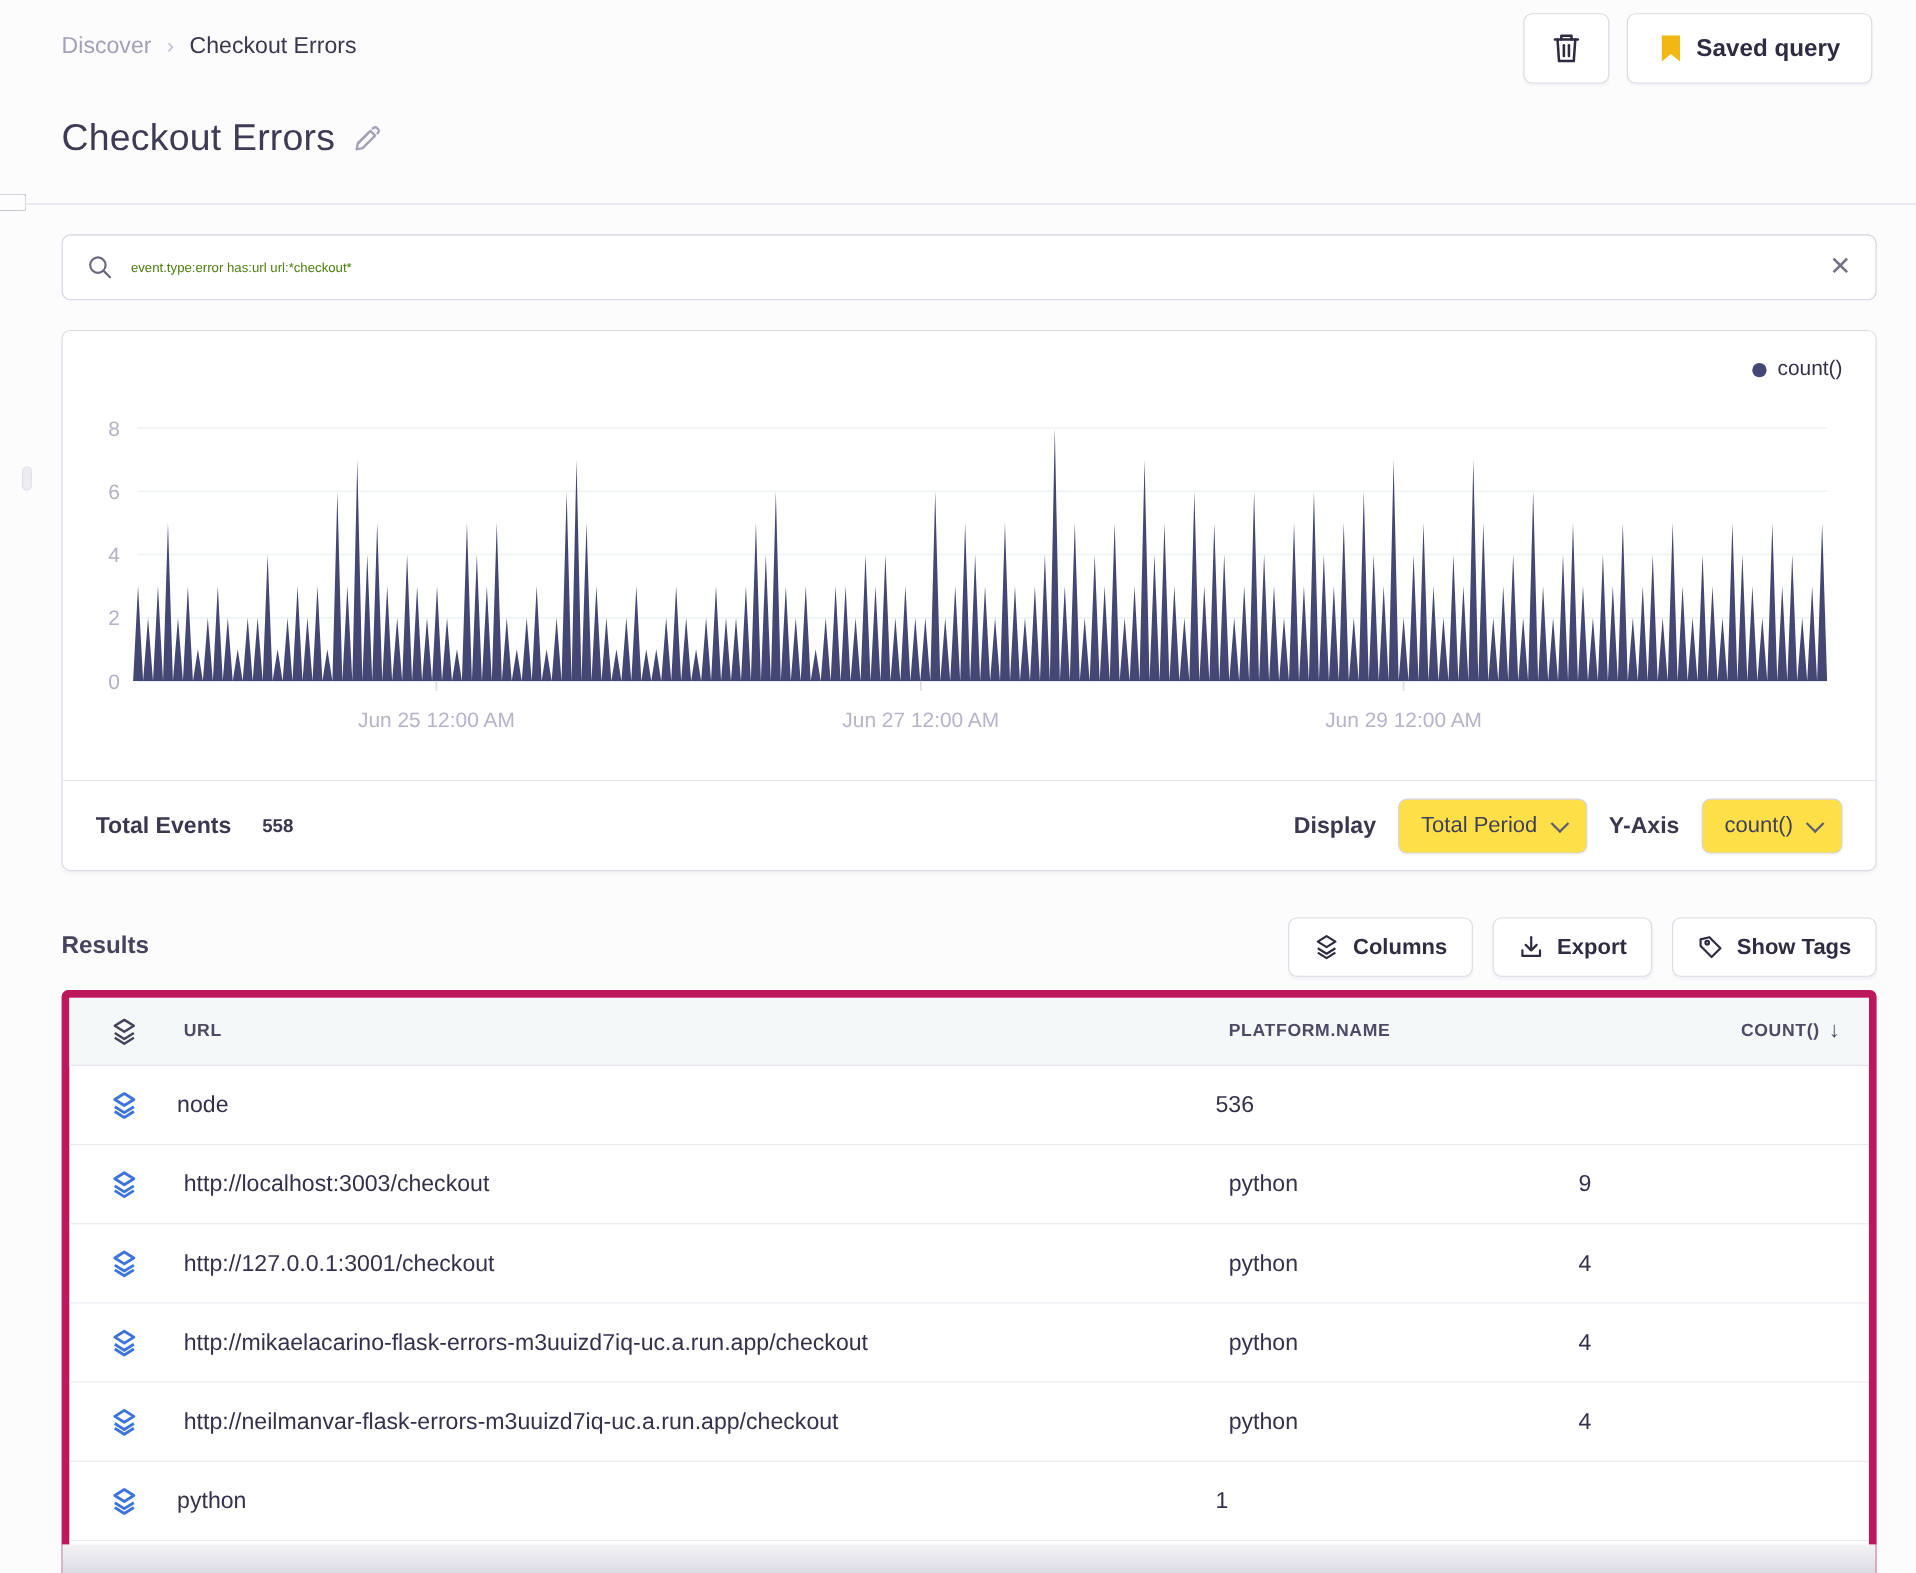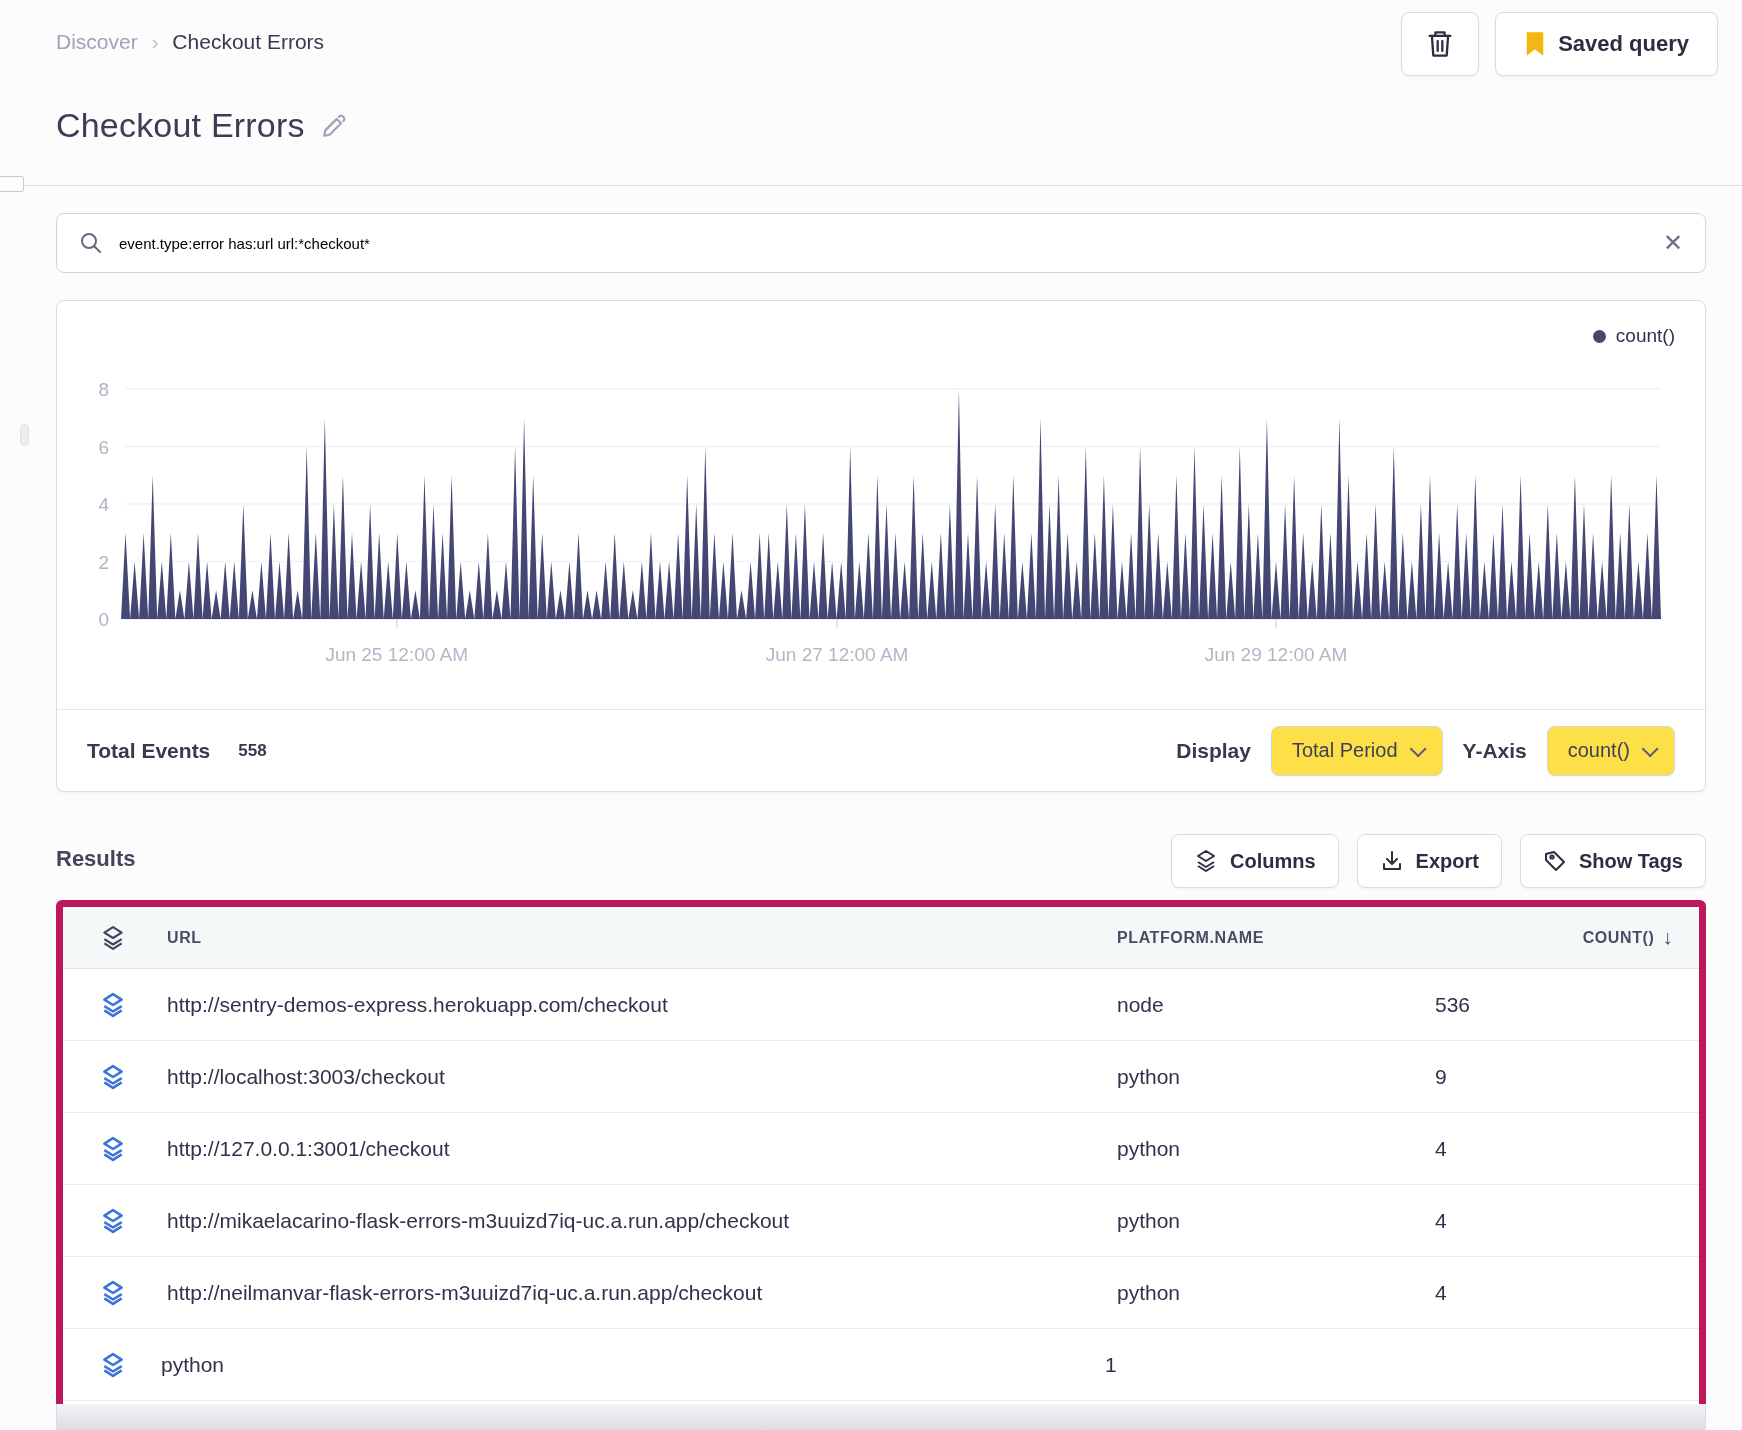--- a/index.html
+++ b/index.html
@@ -6,39 +6,39 @@
   html,body { width:1742px; height:1430px; }
   body {
     font-family:"Liberation Sans","DejaVu Sans",sans-serif;
     background:#fcfcfd; color:#3b384e; position:relative; overflow:hidden;
   }
   
   .breadcrumb { position:absolute; top:30px; left:56px; font-size:21px; display:flex; align-items:center; gap:14px; }
   .crumb-root { color:#a4a1b6; cursor:pointer; }
   .crumb-sep { color:#c0bdce; font-size:20px; }
   .crumb-current { color:#3b384e; }
-  .header-actions { position:absolute; top:12px; right:24px; display:flex; gap:16px; }
+  .header-actions { position:absolute; top:12px; right:40px; display:flex; gap:16px; }
   .btn { background:#fff; border:1px solid #dcdae3; border-radius:8px; cursor:pointer;
          display:inline-flex; align-items:center; justify-content:center; gap:12px;
          color:#2f2c41; font-weight:bold; box-shadow:0 2px 2px rgba(40,35,60,.04); }
   .btn-icon-only { width:78px; height:64px; }
   .btn-saved { height:64px; padding:0 28px; font-size:22px; }
   .page-title-row { position:absolute; top:106px; left:56px; display:flex; align-items:center; gap:16px; }
   .page-title { font-size:34px; font-weight:normal; color:#3e3b54; letter-spacing:.2px; }
   .edit-icon { cursor:pointer; }
   .top-divider { position:absolute; top:185px; left:0; right:0; height:1px; background:#dddbe4; }
   .collapse-handle { position:absolute; top:176px; left:0; width:24px; height:16px; background:#fdfdfe;
                      border:1px solid #c9c7d4; border-left:none; border-radius:0 3px 3px 0; }
   .side-pill { position:absolute; top:424px; left:20px; width:9px; height:22px; border-radius:5px;
                background:#ececf1; border:1px solid #e0dfe8; }
   
   .search-panel { position:absolute; top:213px; left:56px; width:1650px; height:60px;
                   background:#fff; border:1px solid #d4d2dd; border-radius:8px;
                   display:flex; align-items:center; padding:0 22px; gap:16px; }
-  .search-input { flex:1; border:none; outline:none; font-size:15px; color:#000000;
+  .search-input { flex:1; border:none; outline:none; font-size:12px; color:#4d7c0f;
                   font-family:"Liberation Sans","DejaVu Sans",sans-serif; background:transparent; }
   .search-clear { color:#757287; font-size:24px; cursor:pointer; line-height:1; }
   
   .chart-panel { position:absolute; top:300px; left:56px; width:1650px; height:492px;
                  background:#fff; border:1px solid #dcdae3; border-radius:8px;
                  box-shadow:0 2px 3px rgba(40,35,60,.04); }
   .legend { position:absolute; top:24px; right:30px; display:flex; align-items:center; gap:10px;
             font-size:19px; color:#34314a; cursor:pointer; }
   .legend-dot { width:13px; height:13px; border-radius:50%; }
   .chart-svg { position:absolute; top:22px; left:18px; width:1614px; height:366px; }
@@ -215,21 +215,20 @@
   </div>
   <div id="table-body">
   <div class="trow tbody-row">
     <div class="cell-icon">
       <svg class="icon" width="26" height="26" viewBox="0 0 24 24" fill="none" stroke="#3d74db" stroke-width="2.4" stroke-linejoin="round">
         <path d="M12 2l8 5-8 5-8-5z"></path>
             <path d="M4 13l8 5 8-5"></path>
             <path d="M4 17l8 5 8-5"></path>
       </svg>
     </div>
-    <div class="cell-url">http://sentry-demos-express.herokuapp.com/checkout</div>
     <div class="cell-platform">node</div>
     <div class="cell-count">536</div>
   </div>
 
   <div class="trow tbody-row">
     <div class="cell-icon">
       <svg class="icon" width="26" height="26" viewBox="0 0 24 24" fill="none" stroke="#3d74db" stroke-width="2.4" stroke-linejoin="round">
         <path d="M12 2l8 5-8 5-8-5z"></path>
             <path d="M4 13l8 5 8-5"></path>
             <path d="M4 17l8 5 8-5"></path>

